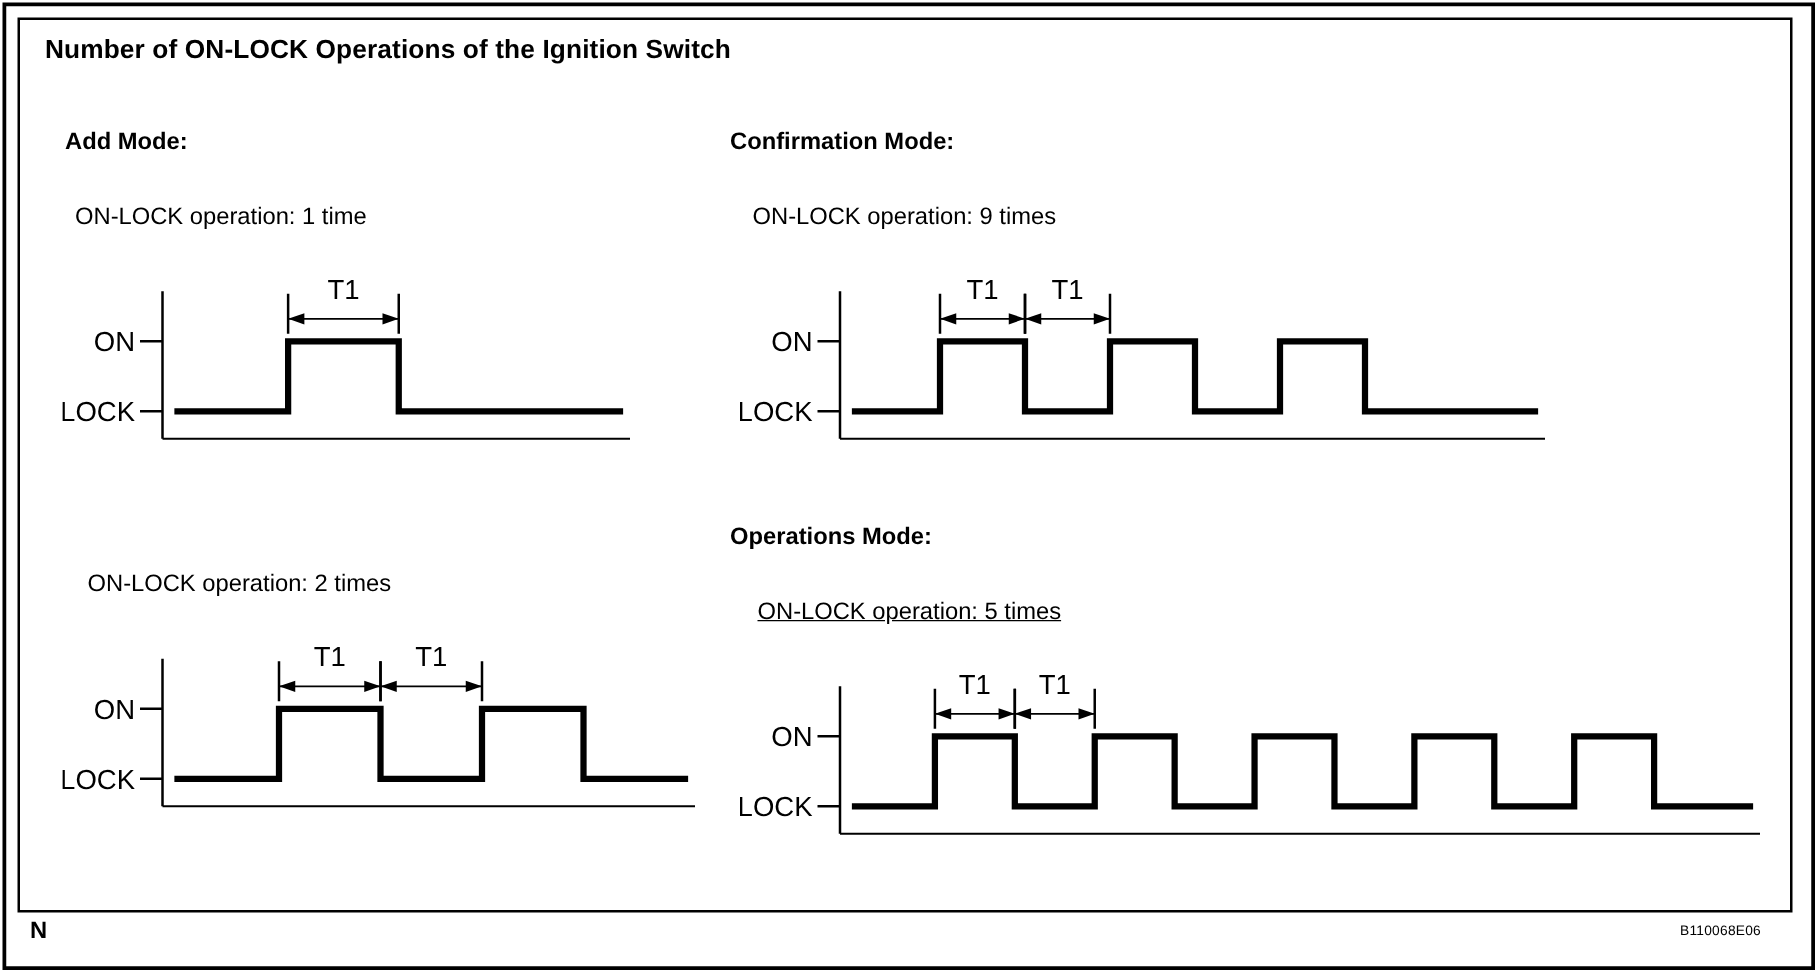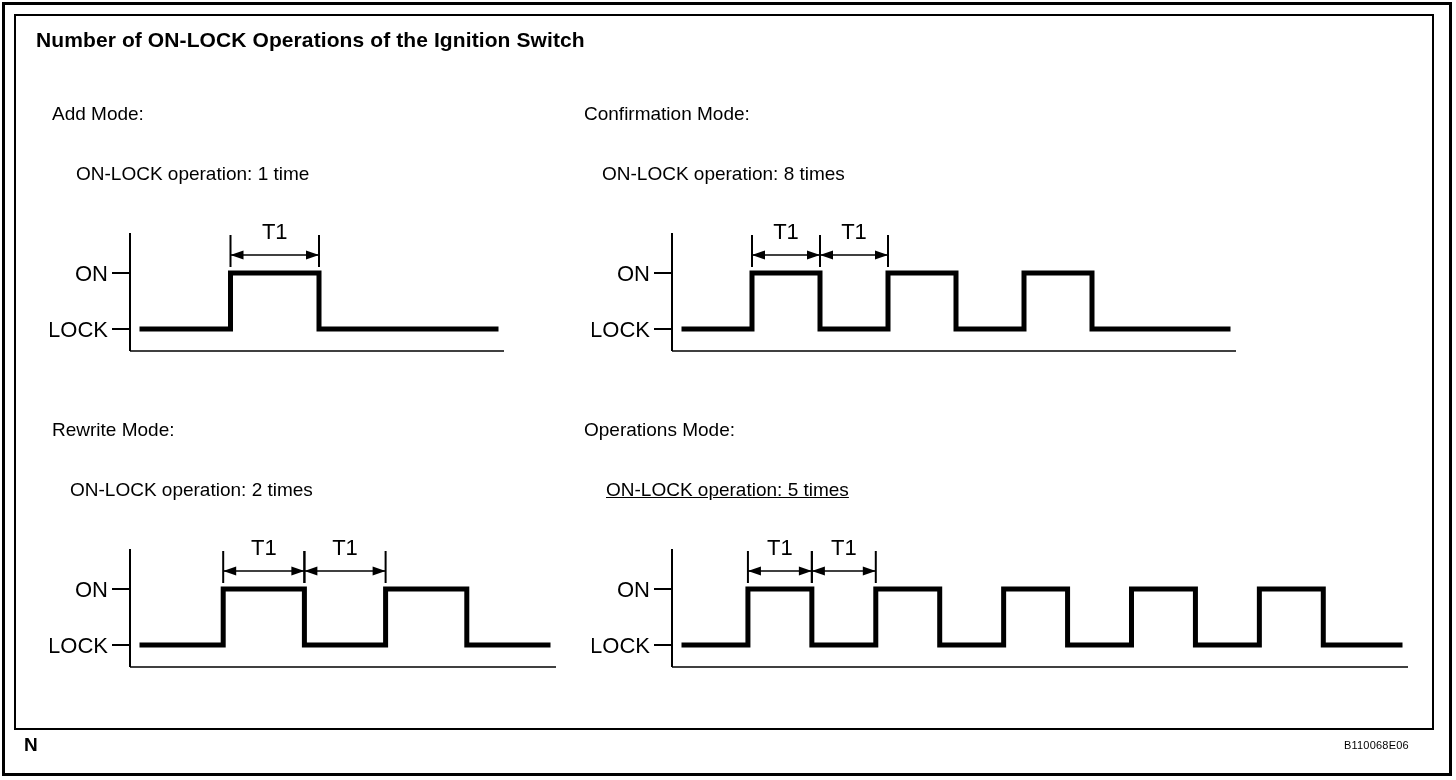--- a/index.html
+++ b/index.html
@@ -7,42 +7,42 @@
   #page{position:relative;width:1340px;height:780px;box-sizing:border-box;}
   
   #outer-frame{position:absolute;left:2px;top:2px;width:1450px;height:774px;
     border:3px solid #000;box-sizing:border-box;}
   
   #inner-frame{position:absolute;left:14px;top:14px;width:1420px;height:716px;
     border:2px solid #000;box-sizing:border-box;background:#fff;}
   #title{position:absolute;left:36px;top:28px;font-size:21px;font-weight:bold;
     letter-spacing:.1px;white-space:nowrap;}
   .panel{position:absolute;}
-  .mode-title{font-size:19px;font-weight:normal;white-space:nowrap;}
+  .mode-title{font-size:19px;font-weight:bold;white-space:nowrap;}
   .mode-sub{font-size:19px;font-weight:normal;white-space:nowrap;}
   .wave{display:block;}
   #t1-note{position:absolute;left:1058px;top:700px;font-size:21px;white-space:nowrap;}
   #fig-code{position:absolute;left:1344px;top:739px;font-size:11px;
     font-family:"Liberation Sans",sans-serif;letter-spacing:.2px;white-space:nowrap;}
   #n-mark{position:absolute;left:24px;top:734px;font-size:19px;font-weight:bold;}
   text{font-family:"Liberation Sans",sans-serif;}
 </style>
 </head>
 <body>
 
 <div id="page">
 
   <div id="outer-frame"></div>
   <div id="inner-frame"></div>
 
   <div id="title">Number of ON-LOCK Operations of the Ignition Switch</div>
 
   <div class="panel" id="panel-add" style="left:52px;top:103px;">
     <div class="mode-title">Add Mode:</div>
-    <div class="mode-sub" style="margin-top:38px;margin-left:24px;">ON-LOCK operation: 1 time</div>
+    <div class="mode-sub" style="margin-top:38px;margin-left:8px;">ON-LOCK operation: 1 time</div>
     <div class="wave-host" style="margin-top:32px;margin-left:-2px;">
         <svg width="460" height="145" viewBox="0 0 460 145" class="wave">
           <path d="M 62 56 H 80" stroke="#000000" stroke-width="2" fill="none"></path>
           <path d="M 62 112 H 80" stroke="#000000" stroke-width="2" fill="none"></path>
           <text x="58" y="64" text-anchor="end" font-size="22" fill="#000000">ON</text>
           <text x="58" y="120" text-anchor="end" font-size="22" fill="#000000">LOCK</text>
           <path d="M 80 16 V 134" stroke="#000000" stroke-width="2" fill="none"></path>
           <path d="M 80 134 H 454" stroke="#000000" stroke-width="1.6" fill="none"></path>
           <path d="M 92 112 H 180.5 V 56 H 269 V 112 H 446" stroke="#000000" stroke-width="5" fill="none" stroke-linecap="square" stroke-linejoin="miter"></path>
           <g>
@@ -52,21 +52,21 @@
             <path d="M 180.5 38 l 13 -4.5 l 0 9 z" fill="#000000"></path>
             <path d="M 269 38 l -13 -4.5 l 0 9 z" fill="#000000"></path>
             <text x="224.75" y="22" text-anchor="middle" font-size="22" fill="#000000">T1</text>
           </g>
         </svg>
       </div>
   </div>
 
   <div class="panel" id="panel-confirmation" style="left:584px;top:103px;">
     <div class="mode-title">Confirmation Mode:</div>
-    <div class="mode-sub" style="margin-top:38px;margin-left:18px;">ON-LOCK operation: 8 times</div>
+    <div class="mode-sub" style="margin-top:38px;margin-left:18px;">ON-LOCK operation: 9 times</div>
     <div class="wave-host" style="margin-top:32px;margin-left:8px;">
         <svg width="650" height="145" viewBox="0 0 650 145" class="wave">
           <path d="M 62 56 H 80" stroke="#000000" stroke-width="2" fill="none"></path>
           <path d="M 62 112 H 80" stroke="#000000" stroke-width="2" fill="none"></path>
           <text x="58" y="64" text-anchor="end" font-size="22" fill="#000000">ON</text>
           <text x="58" y="120" text-anchor="end" font-size="22" fill="#000000">LOCK</text>
           <path d="M 80 16 V 134" stroke="#000000" stroke-width="2" fill="none"></path>
           <path d="M 80 134 H 644" stroke="#000000" stroke-width="1.6" fill="none"></path>
           <path d="M 92 112 H 160 V 56 H 228 V 112 H 296 V 56 H 364 V 112 H 432 V 56 H 500 V 112 H 636" stroke="#000000" stroke-width="5" fill="none" stroke-linecap="square" stroke-linejoin="miter"></path>
           <g>
@@ -83,21 +83,20 @@
             <path d="M 228 38 H 296" stroke="#000000" stroke-width="1.4"></path>
             <path d="M 228 38 l 13 -4.5 l 0 9 z" fill="#000000"></path>
             <path d="M 296 38 l -13 -4.5 l 0 9 z" fill="#000000"></path>
             <text x="262" y="22" text-anchor="middle" font-size="22" fill="#000000">T1</text>
           </g>
         </svg>
       </div>
   </div>
 
   <div class="panel" id="panel-rewrite" style="left:52px;top:419px;">
-    <div class="mode-title">Rewrite Mode:</div>
     <div class="mode-sub" style="margin-top:38px;margin-left:18px;">ON-LOCK operation: 2 times</div>
     <div class="wave-host" style="margin-top:32px;margin-left:-2px;">
         <svg width="512" height="145" viewBox="0 0 512 145" class="wave">
           <path d="M 62 56 H 80" stroke="#000000" stroke-width="2" fill="none"></path>
           <path d="M 62 112 H 80" stroke="#000000" stroke-width="2" fill="none"></path>
           <text x="58" y="64" text-anchor="end" font-size="22" fill="#000000">ON</text>
           <text x="58" y="120" text-anchor="end" font-size="22" fill="#000000">LOCK</text>
           <path d="M 80 16 V 134" stroke="#000000" stroke-width="2" fill="none"></path>
           <path d="M 80 134 H 506" stroke="#000000" stroke-width="1.6" fill="none"></path>
           <path d="M 92 112 H 173.2 V 56 H 254.39999999999998 V 112 H 335.59999999999997 V 56 H 416.79999999999995 V 112 H 497.99999999999994" stroke="#000000" stroke-width="5" fill="none" stroke-linecap="square" stroke-linejoin="miter"></path>

